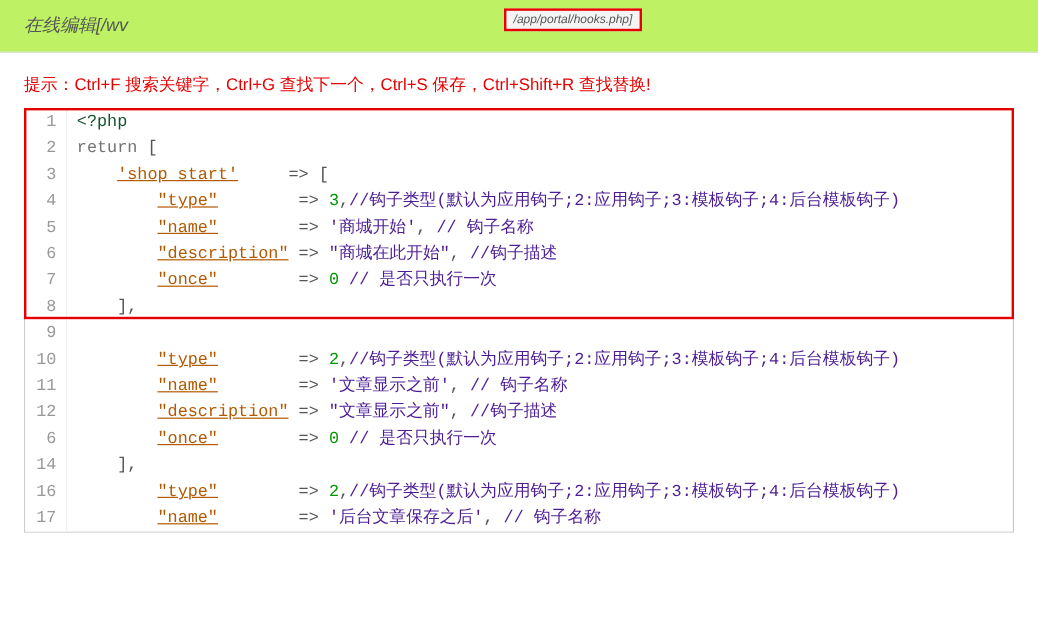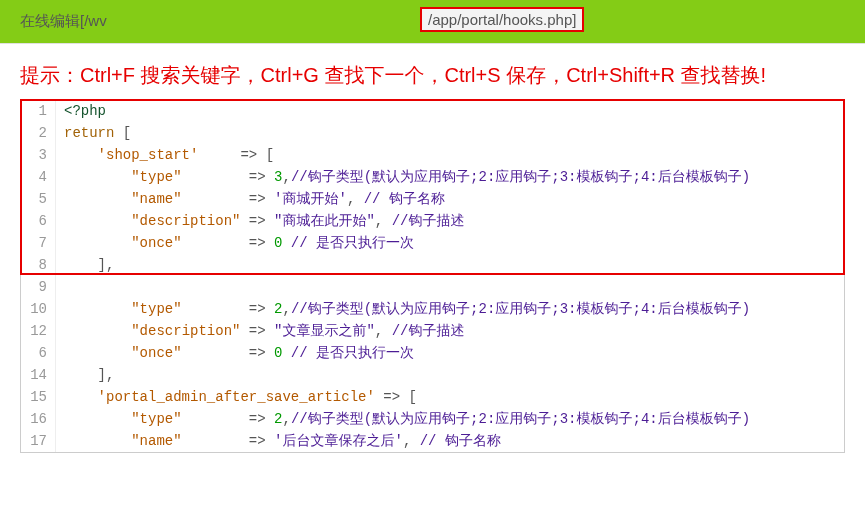--- a/index.html
+++ b/index.html
@@ -1,42 +1,43 @@
 <!DOCTYPE html>
 <html><head>
   <meta charset="utf-8">
   <style>
     * { margin: 0; padding: 0; box-sizing: border-box; }
     body { font-family: "Microsoft YaHei", Arial, sans-serif; font-size: 14px; background: #fff; }
     
     .header {
-      background: #84cc16;
+      background: #bef264;
       padding: 12px 20px;
       border-bottom: 1px solid #e0e0e0;
       position: relative;
+      font-style: italic;
     }
     .header-title {
       color: #555;
       font-size: 15px;
     }
     .header-path-box {
       position: absolute;
       left: 420px;
       top: 7px;
       border: 2px solid #e60000;
       padding: 2px 6px;
       color: #555;
-      font-size: 15px;
+      font-size: 10px;
       background: #f4f4f4;
     }
     
     .hint {
       color: #e60000;
       padding: 18px 20px 10px 20px;
-      font-size: 20px;
+      font-size: 14px;
     }
     
     .editor-wrap {
       margin: 0 20px 0 20px;
       position: relative;
     }
     
     .red-box-1 {
       position: absolute;
       border: 2px solid #e60000;
@@ -71,22 +72,22 @@
       flex-shrink: 0;
       user-select: none;
     }
     .code {
       padding-left: 8px;
       white-space: pre;
       color: #333;
     }
     
     .tok-tag { color: #14532d; }
-    .tok-key { color: #a16207; }
-    .tok-str { color: #b35900; }
+    .tok-key { color: #737373; }
+    .tok-str { color: #b35900; text-decoration: underline; }
     .tok-num { color: #009900; }
     .tok-cn  { color: #4c1d95; }
     .tok-pun { color: #555; }
   </style>
 </head>
 <body>
 
 <div class="header">
   <span class="header-title">在线编辑[/wv</span>
   <span class="header-path-box">/app/portal/hooks.php]</span>
@@ -141,40 +142,40 @@
 
     <div class="line">
       <div class="gutter">9</div>
     </div>
 
     <div class="line">
       <div class="gutter">10</div>
       <div class="code">        <span class="tok-str">"type"</span><span class="tok-pun">        =&gt; </span><span class="tok-num">2</span><span class="tok-pun">,</span><span class="tok-cn">//钩子类型(默认为应用钩子;2:应用钩子;3:模板钩子;4:后台模板钩子)</span></div>
     </div>
 
+    <div class="line">
+      <div class="gutter">11</div>
+      <div class="code">        <span class="tok-str">"name"</span><span class="tok-pun">        =&gt; </span><span class="tok-cn">'文章显示之前'</span><span class="tok-pun">,</span><span class="tok-cn"> // 钩子名称</span></div>
+    </div>
 
     <div class="line">
       <div class="gutter">12</div>
       <div class="code">        <span class="tok-str">"description"</span><span class="tok-pun"> =&gt; </span><span class="tok-cn">"文章显示之前"</span><span class="tok-pun">,</span><span class="tok-cn"> //钩子描述</span></div>
     </div>
 
     <div class="line">
       <div class="gutter">6</div>
       <div class="code">        <span class="tok-str">"once"</span><span class="tok-pun">        =&gt; </span><span class="tok-num">0</span><span class="tok-cn"> // 是否只执行一次</span></div>
     </div>
 
     <div class="line">
       <div class="gutter">14</div>
       <div class="code"><span class="tok-pun">    ],</span></div>
     </div>
 
-    <div class="line">
-      <div class="gutter">15</div>
-      <div class="code">    <span class="tok-str">'portal_admin_after_save_article'</span><span class="tok-pun"> =&gt; [</span></div>
-    </div>
 
     <div class="line">
       <div class="gutter">16</div>
       <div class="code">        <span class="tok-str">"type"</span><span class="tok-pun">        =&gt; </span><span class="tok-num">2</span><span class="tok-pun">,</span><span class="tok-cn">//钩子类型(默认为应用钩子;2:应用钩子;3:模板钩子;4:后台模板钩子)</span></div>
     </div>
 
     <div class="line">
       <div class="gutter">17</div>
       <div class="code">        <span class="tok-str">"name"</span><span class="tok-pun">        =&gt; </span><span class="tok-cn">'后台文章保存之后'</span><span class="tok-pun">,</span><span class="tok-cn"> // 钩子名称</span></div>
     </div>

